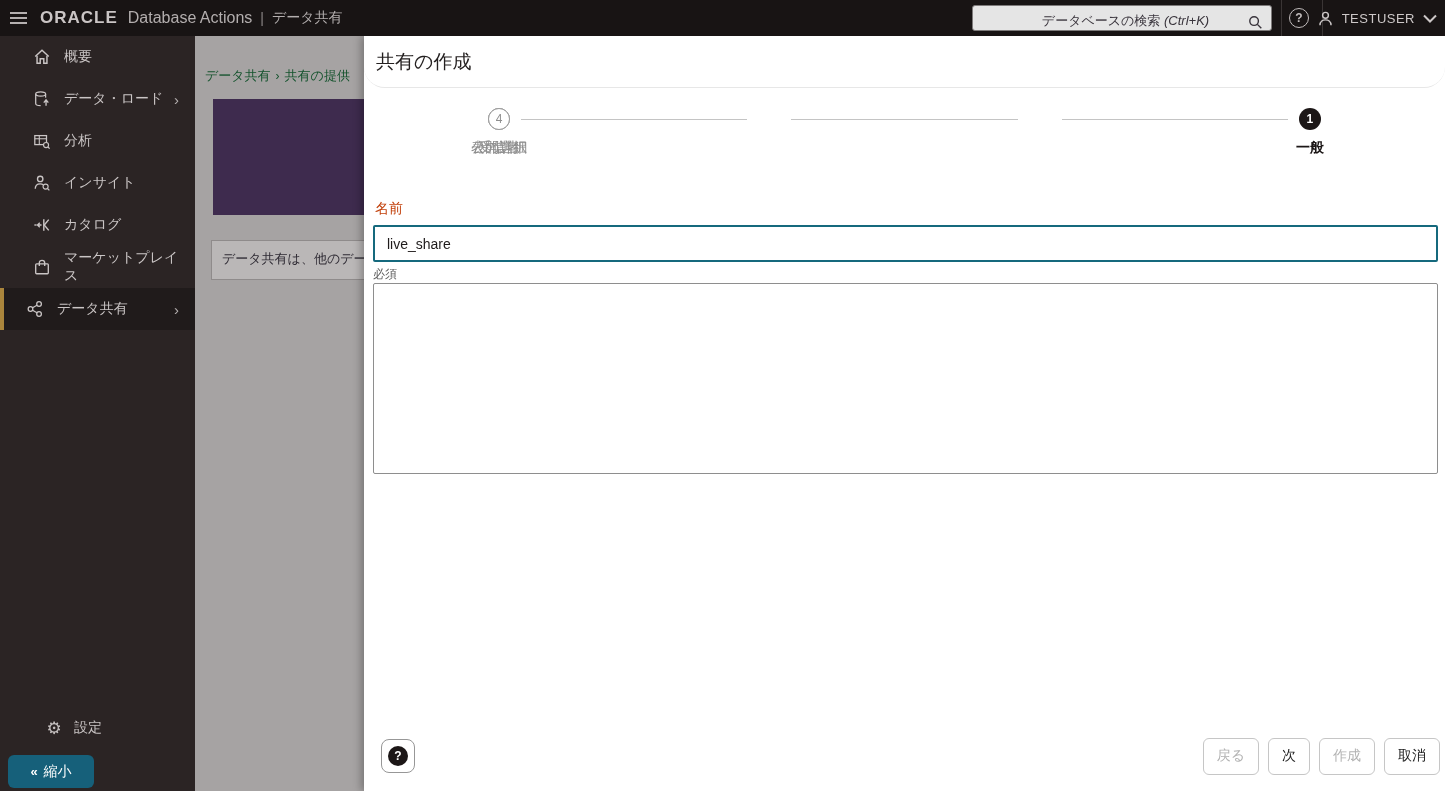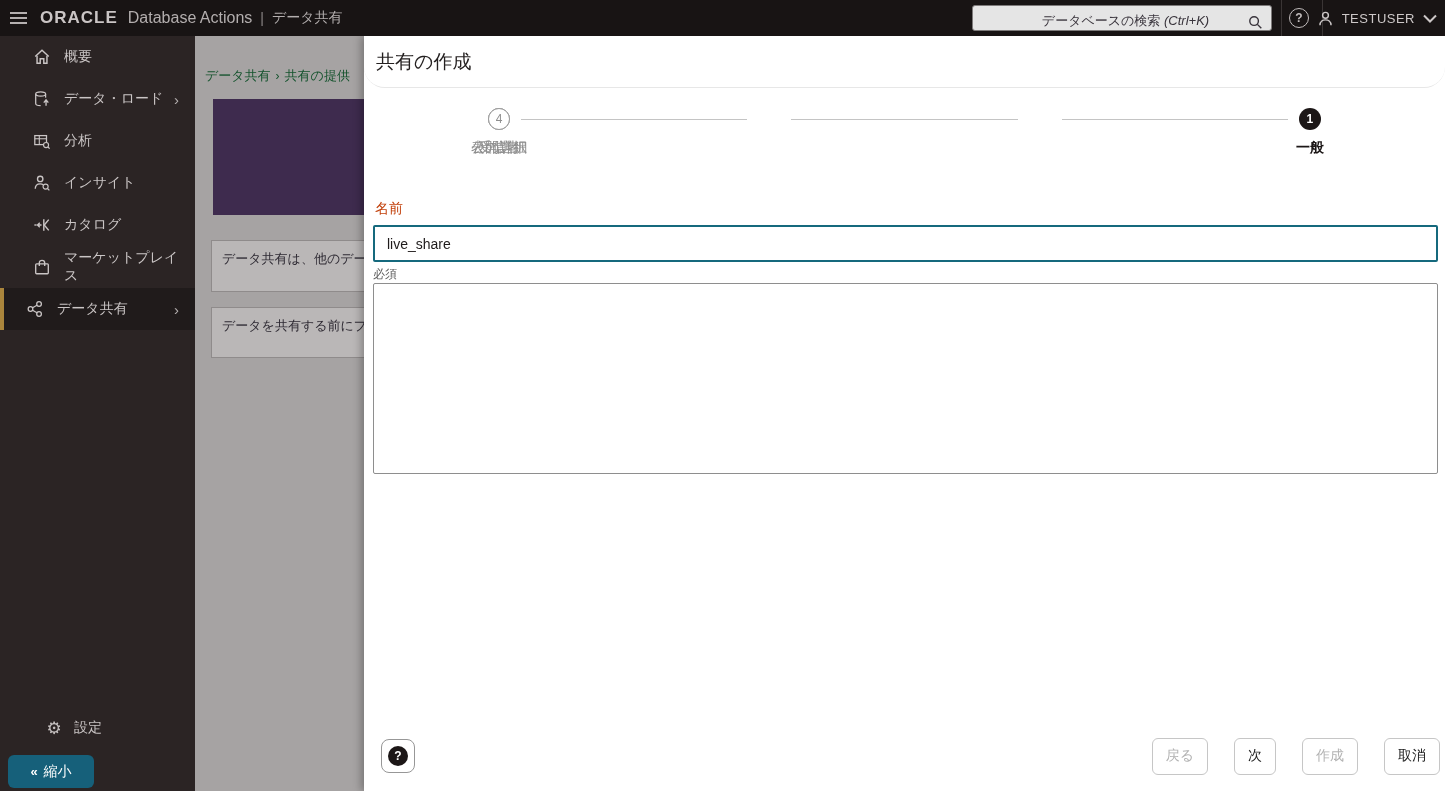--- a/index.html
+++ b/index.html
@@ -54,21 +54,21 @@
     justify-content:center; gap:8px; cursor:pointer; font-family:inherit;
   }
   .collapse-btn .dbl-chev { font-size:13px; font-weight:700; letter-spacing:-2px; }
 
   
   .bg-strip { position:absolute; top:36px; left:195px; width:169px; bottom:0; background:#a6a3a3; overflow:hidden; z-index:10; }
   .breadcrumb { position:absolute; top:18px; left:10px; font-size:13px; color:#14532d; white-space:nowrap;margin-top:13px; }
   .breadcrumb .bc-sep { margin:0 5px; font-size:12px; }
   .bg-banner { position:absolute; top:63px; left:18px; width:160px; height:116px; background:#3e2b4e; }
   .bg-box { position:absolute; left:16px; width:160px; background:#bab7b7; border:1px solid #8f8b8b; padding:9px 0 0 10px; font-size:13px; color:#2e2a33; white-space:nowrap; overflow:hidden; }
-  .bg-box1 { top:204px; height:52px; }
+  .bg-box1 { top:204px; height:40px; }
   .bg-box2 { top:271px; height:51px; }
 
   
   .dialog {
     position:absolute; top:36px; left:364px; right:0; bottom:0; background:#ffffff; z-index:20;
     box-shadow:-3px 0 8px rgba(0,0,0,.28); display:flex; flex-direction:column;
   }
   .dialog-header { height:52px; flex:none; border-bottom:1px solid #e7e7e7; display:flex; align-items:center; padding-left:12px;border-radius:21px; }
   .dialog-title { font-size:19px; color:#242020; }
 
@@ -95,21 +95,21 @@
   }
   .required-hint { font-size:12px; color:#5f5f5f; margin-top:4px; }
   .desc-textarea {
     width:100%; height:191px; border:1px solid #8e8e8e; border-radius:2px; resize:none;
     font-size:14px; font-family:inherit; color:#1f1b1b; padding:8px 12px; outline:none; background:#fff;
   }
 
   .dialog-footer { flex:none; height:70px; display:flex; align-items:center; justify-content:space-between; padding:0 5px 0 17px; }
   .help-btn { width:34px; height:34px; border:1px solid #979797; border-radius:8px; background:#fff; display:flex; align-items:center; justify-content:center; cursor:pointer; }
   .help-btn-circle { width:20px; height:20px; background:#1c1717; border-radius:50%; color:#fff; font-size:12px; font-weight:700; display:flex; align-items:center; justify-content:center; }
-  .btn-row { display:flex; align-items:center; gap:26px; }
+  .btn-row { display:flex; align-items:center; gap:9px; }
   .btn { height:37px; min-width:42px; padding:0 13px; background:#fff; border:1px solid #c6c6c6; border-radius:6px; font-size:14px; font-family:inherit; cursor:pointer; color:#1c1c1c; }
   .btn.disabled { color:#b3b3b3; cursor:default; }
 
   svg { display:block; }
 </style>
 </head>
 <body>
 
 <div class="topbar">
   <div class="hamburger">
@@ -234,21 +234,20 @@
     <span>縮小</span>
   </button>
 </div>
 
 <div class="bg-strip">
   <div class="breadcrumb">
     <span>データ共有</span><span class="bc-sep">›</span><span>共有の提供</span>
   </div>
   <div class="bg-banner"></div>
   <div class="bg-box bg-box1">データ共有は、他のデー</div>
-  <div class="bg-box bg-box2">データを共有する前にプ</div>
 </div>
 
 <div class="dialog">
   <div class="dialog-header">
     <span class="dialog-title">共有の作成</span>
   </div>
 
   <div class="wizard">
     <div class="wz-conn c1"></div>
     <div class="wz-conn c2"></div>

